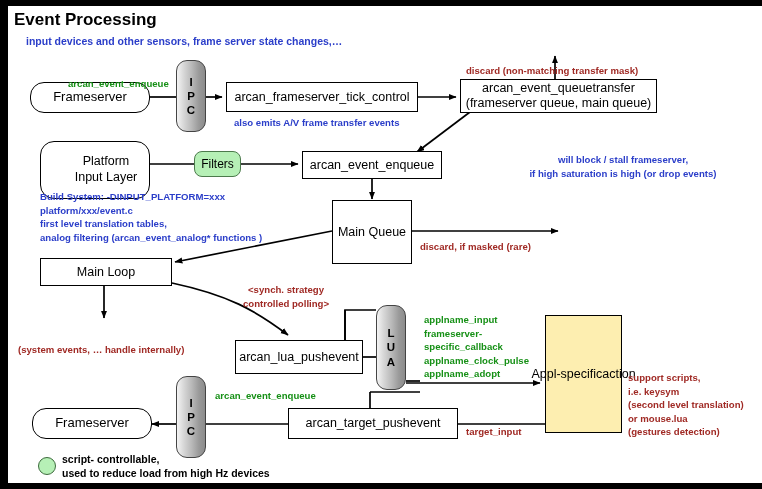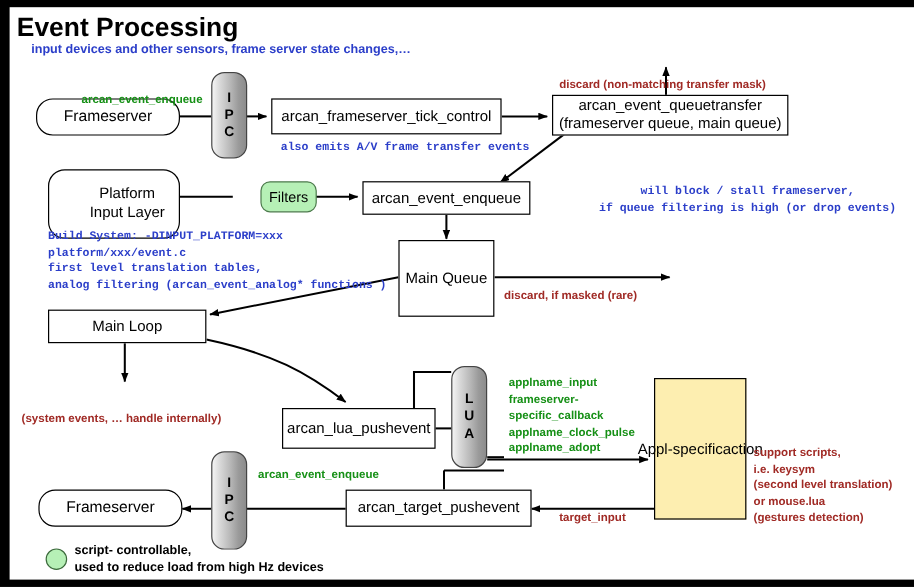--- a/index.html
+++ b/index.html
@@ -26,21 +26,21 @@
   #svg-layer {
     position: absolute;
     left: 0; top: 0;
     width: 762px; height: 489px;
     pointer-events: none;
   }
   .abs { position: absolute; }
 
   .title {
     left: 14px; top: 10px;
-    font-size: 22px;
+    font-size: 17px;
     font-weight: bold;
     color: #000;
     letter-spacing: 0px;
   }
   .subtitle {
     left: 26px; top: 35px;
     font-size: 10.5px;
     color: #2b3ec9;
     font-weight: bold;
   }
@@ -107,21 +107,21 @@
     box-sizing: border-box;
   }
 
   
   .note {
     font-size: 9.6px;
     font-weight: bold;
     line-height: 1.42;
     white-space: pre-line;
   }
-  .note-blue  { color: #2b3ec9; font-family: Liberation Mono, monospace; }
+  .note-blue  { color: #2b3ec9; }
   .note-red   { color: #a02a25; margin-top: 21px; }
   .note-green { color: #169016; }
   .note-plain { color: #000; font-weight: bold; font-size: 10.5px; line-height: 1.35; }
   .center { text-align: center; }
 
   .legend-dot {
     width: 18px; height: 18px;
     border-radius: 50%;
     background: #b6f0b6;
     border: 1.4px solid #3d6b3d;
@@ -202,21 +202,21 @@
   <div class="abs node-rect" style="left:460px; top:79px; width:197px; height:34px; flex-direction:column;">
     <div>arcan_event_queuetransfer</div>
     <div>(frameserver queue, main queue)</div>
   </div>
 
   <div class="abs node-round" style="left:40px; top:141px; width:110px; height:58px; flex-direction:column;padding-left:22px;">
     <div>Platform</div>
     <div>Input Layer</div>
   </div>
 
-  <div class="abs pill-green" style="left:194px; top:151px; width:47px; height:26px;margin-left:23px;">Filters</div>
+  <div class="abs pill-green" style="left:194px; top:151px; width:47px; height:26px;">Filters</div>
 
   <div class="abs node-rect" style="left:302px; top:151px; width:140px; height:28px;">arcan_event_enqueue</div>
 
   <div class="abs node-rect" style="left:332px; top:200px; width:80px; height:64px;">Main Queue</div>
 
   <div class="abs node-rect" style="left:40px; top:258px; width:132px; height:28px;">Main Loop</div>
 
   <div class="abs node-rect" style="left:235px; top:340px; width:128px; height:34px;">arcan_lua_pushevent</div>
 
   <div class="abs capsule" style="left:376px; top:305px; width:30px; height:85px;">
@@ -224,49 +224,51 @@
     <span>U</span>
     <span>A</span>
   </div>
 
   <div class="abs node-rect fill-yellow" style="left:545px; top:315px; width:77px; height:118px; flex-direction:row;">
     <div>Appl-</div>
     <div>specific</div>
     <div>action</div>
   </div>
 
-  <div class="abs node-rect" style="left:288px; top:408px; width:155px; height:31px;">arcan_target_pushevent</div>
+  <div class="abs node-rect" style="left:288px; top:408px; width:170px; height:31px;">arcan_target_pushevent</div>
 
   <div class="abs capsule" style="left:176px; top:376px; width:30px; height:82px;">
     <span>I</span>
     <span>P</span>
     <span>C</span>
   </div>
 
   <div class="abs node-round bold" style="left:32px; top:408px; width:120px; height:31px;">Frameserver</div>
 
   <div class="abs title">Event Processing</div>
   <div class="abs subtitle">input devices and other sensors, frame server state changes,…</div>
 
   <div class="abs note note-green" style="left:68px; top:77px;">arcan_event_enqueue</div>
 
   <div class="abs note note-blue" style="left:234px; top:116px;">also emits A/V frame transfer events</div>
 
   <div class="abs note note-red" style="left:466px; top:43px;">discard (non-matching transfer mask)</div>
 
   <div class="abs note note-blue center" style="left:489px; top:153px; width:268px;">will block / stall frameserver,
-if queue filtering is high (or drop events)</div>
+if high saturation is high (or drop events)</div>
 
   <div class="abs note note-blue" style="left:40px; top:190px;">Build System: -DINPUT_PLATFORM=xxx
 platform/xxx/event.c
 first level translation tables,
 analog filtering (arcan_event_analog* functions )</div>
 
   <div class="abs note note-red" style="left:420px; top:219px;">discard, if masked (rare)</div>
 
+  <div class="abs note note-red center" style="left:216px; top:262px; width:140px;">&lt;synch. strategy
+controlled polling&gt;</div>
 
   <div class="abs note note-red" style="left:18px; top:322px;">(system events, … handle internally)</div>
 
   <div class="abs note note-green" style="left:424px; top:313px;">applname_input
 frameserver-
 specific_callback
 applname_clock_pulse
 applname_adopt</div>
 
   <div class="abs note note-red" style="left:628px; top:350px;">support scripts,

